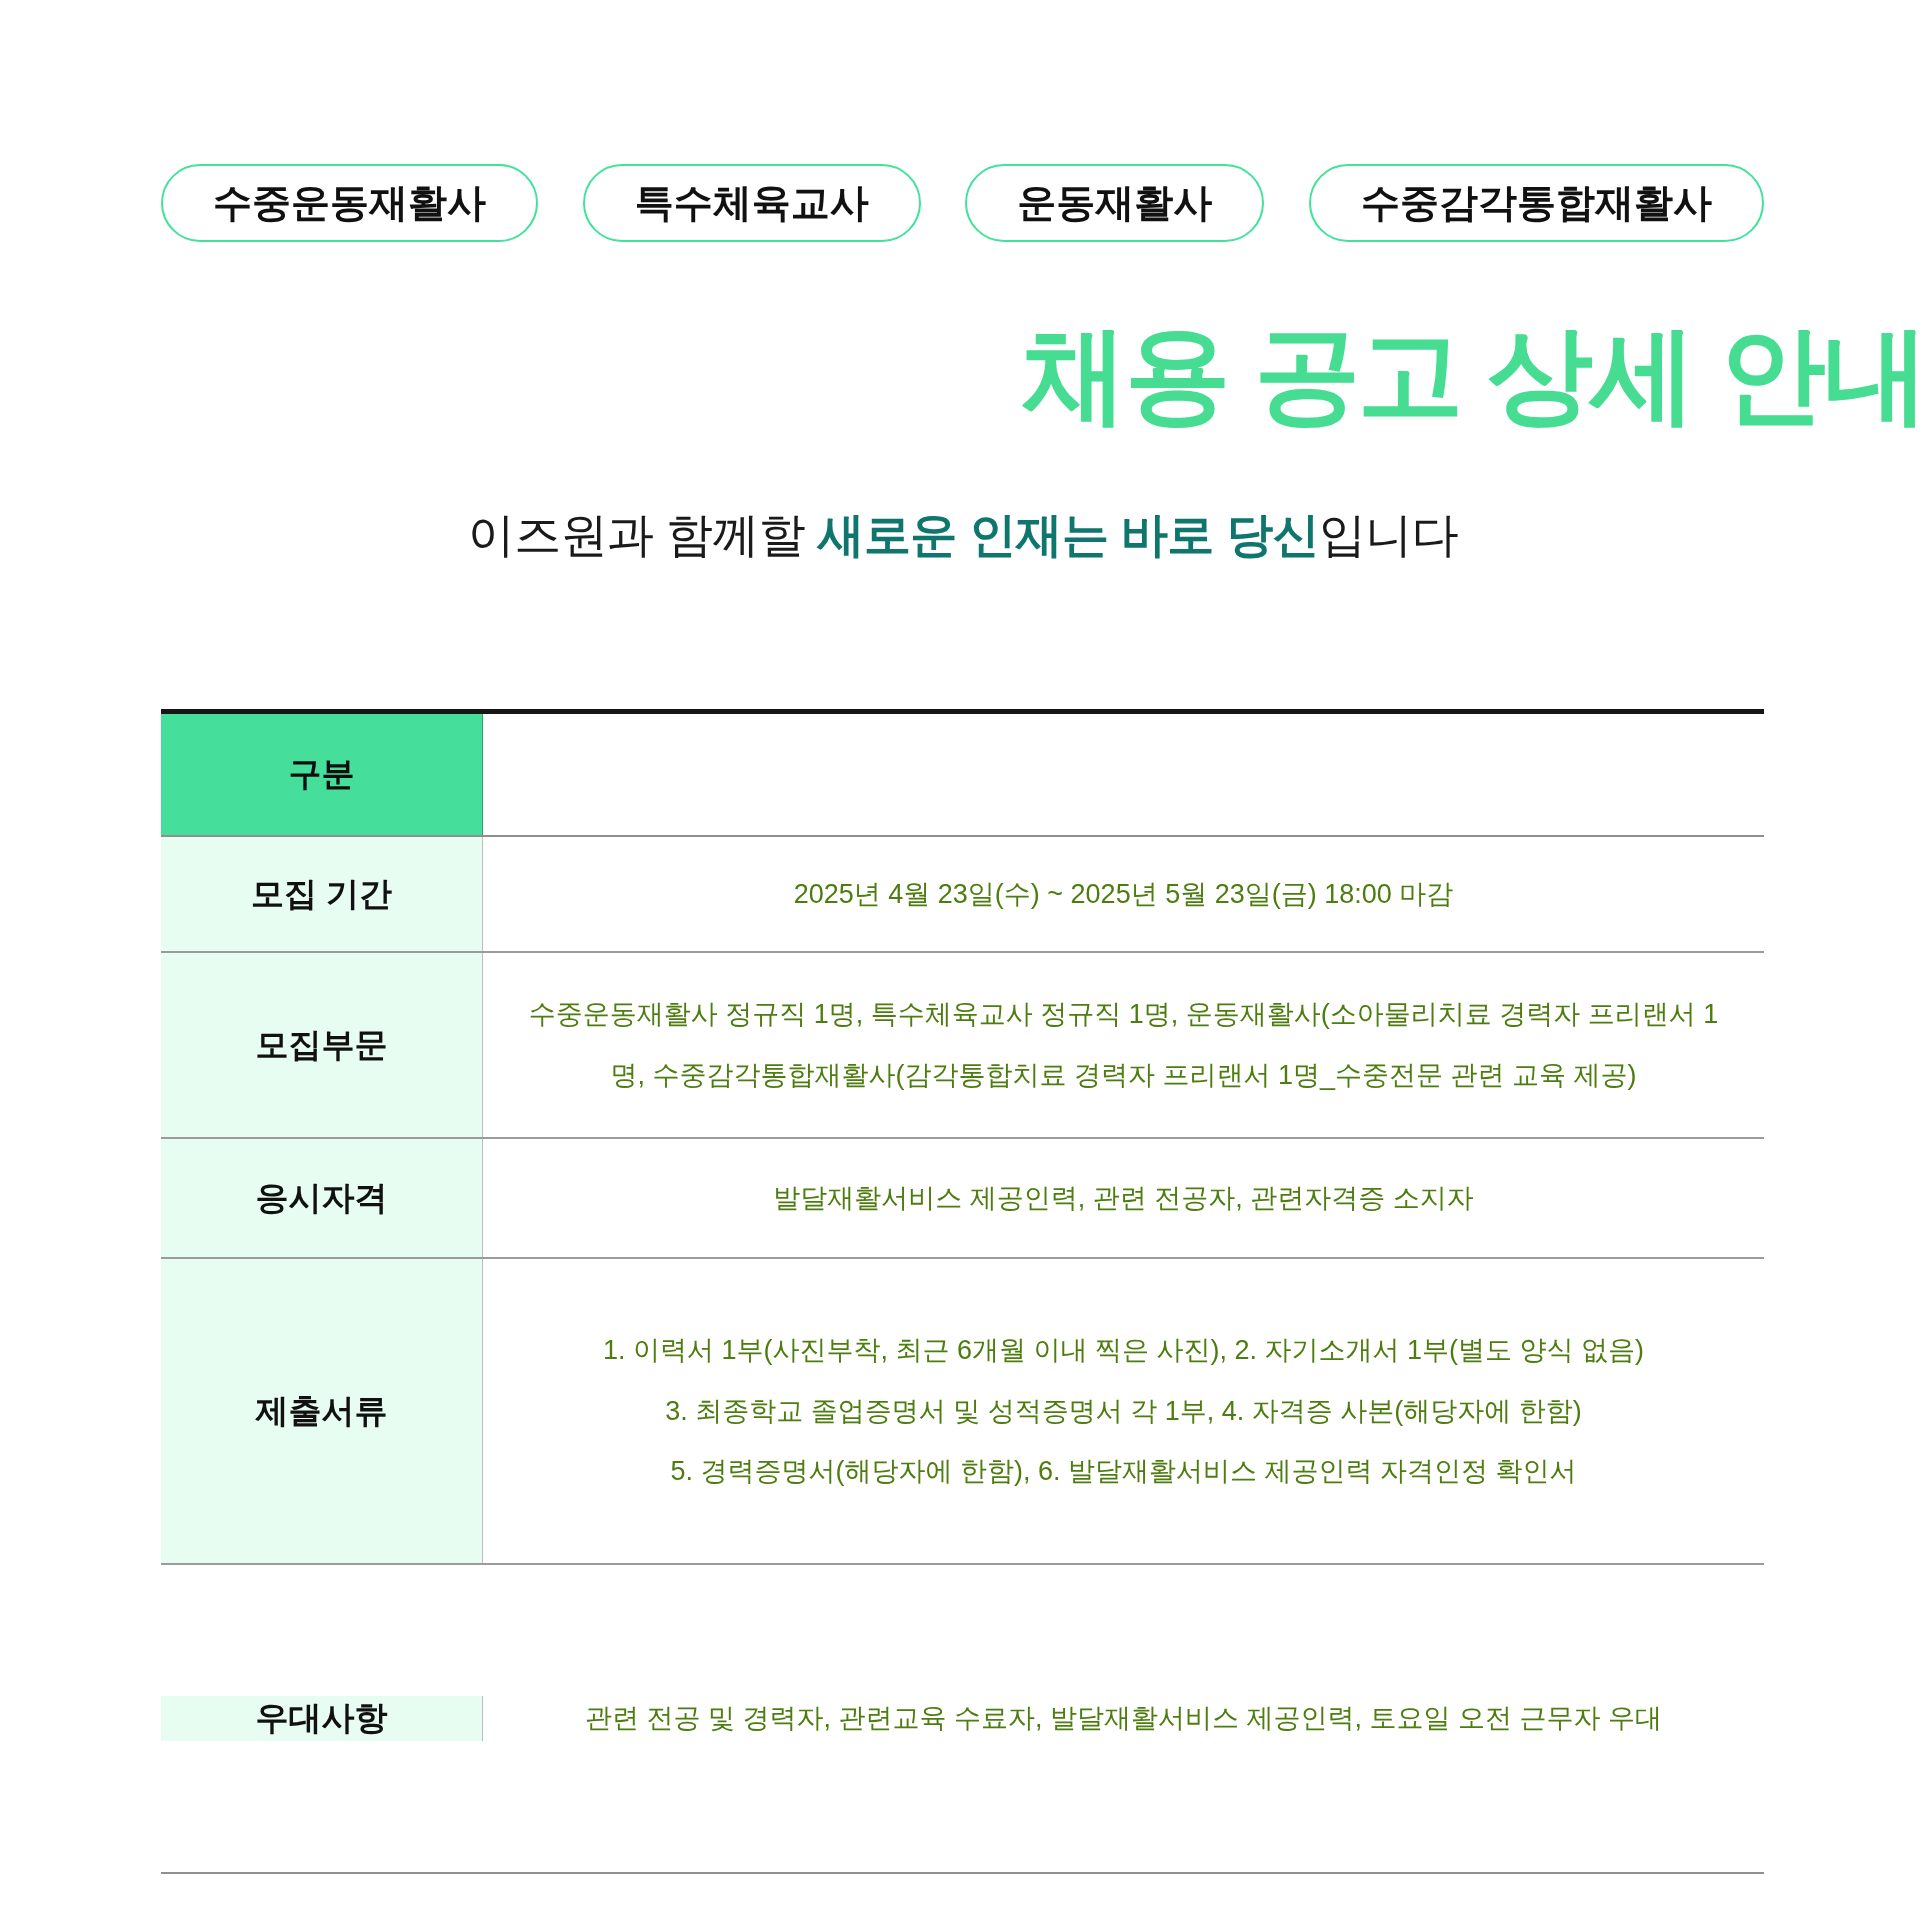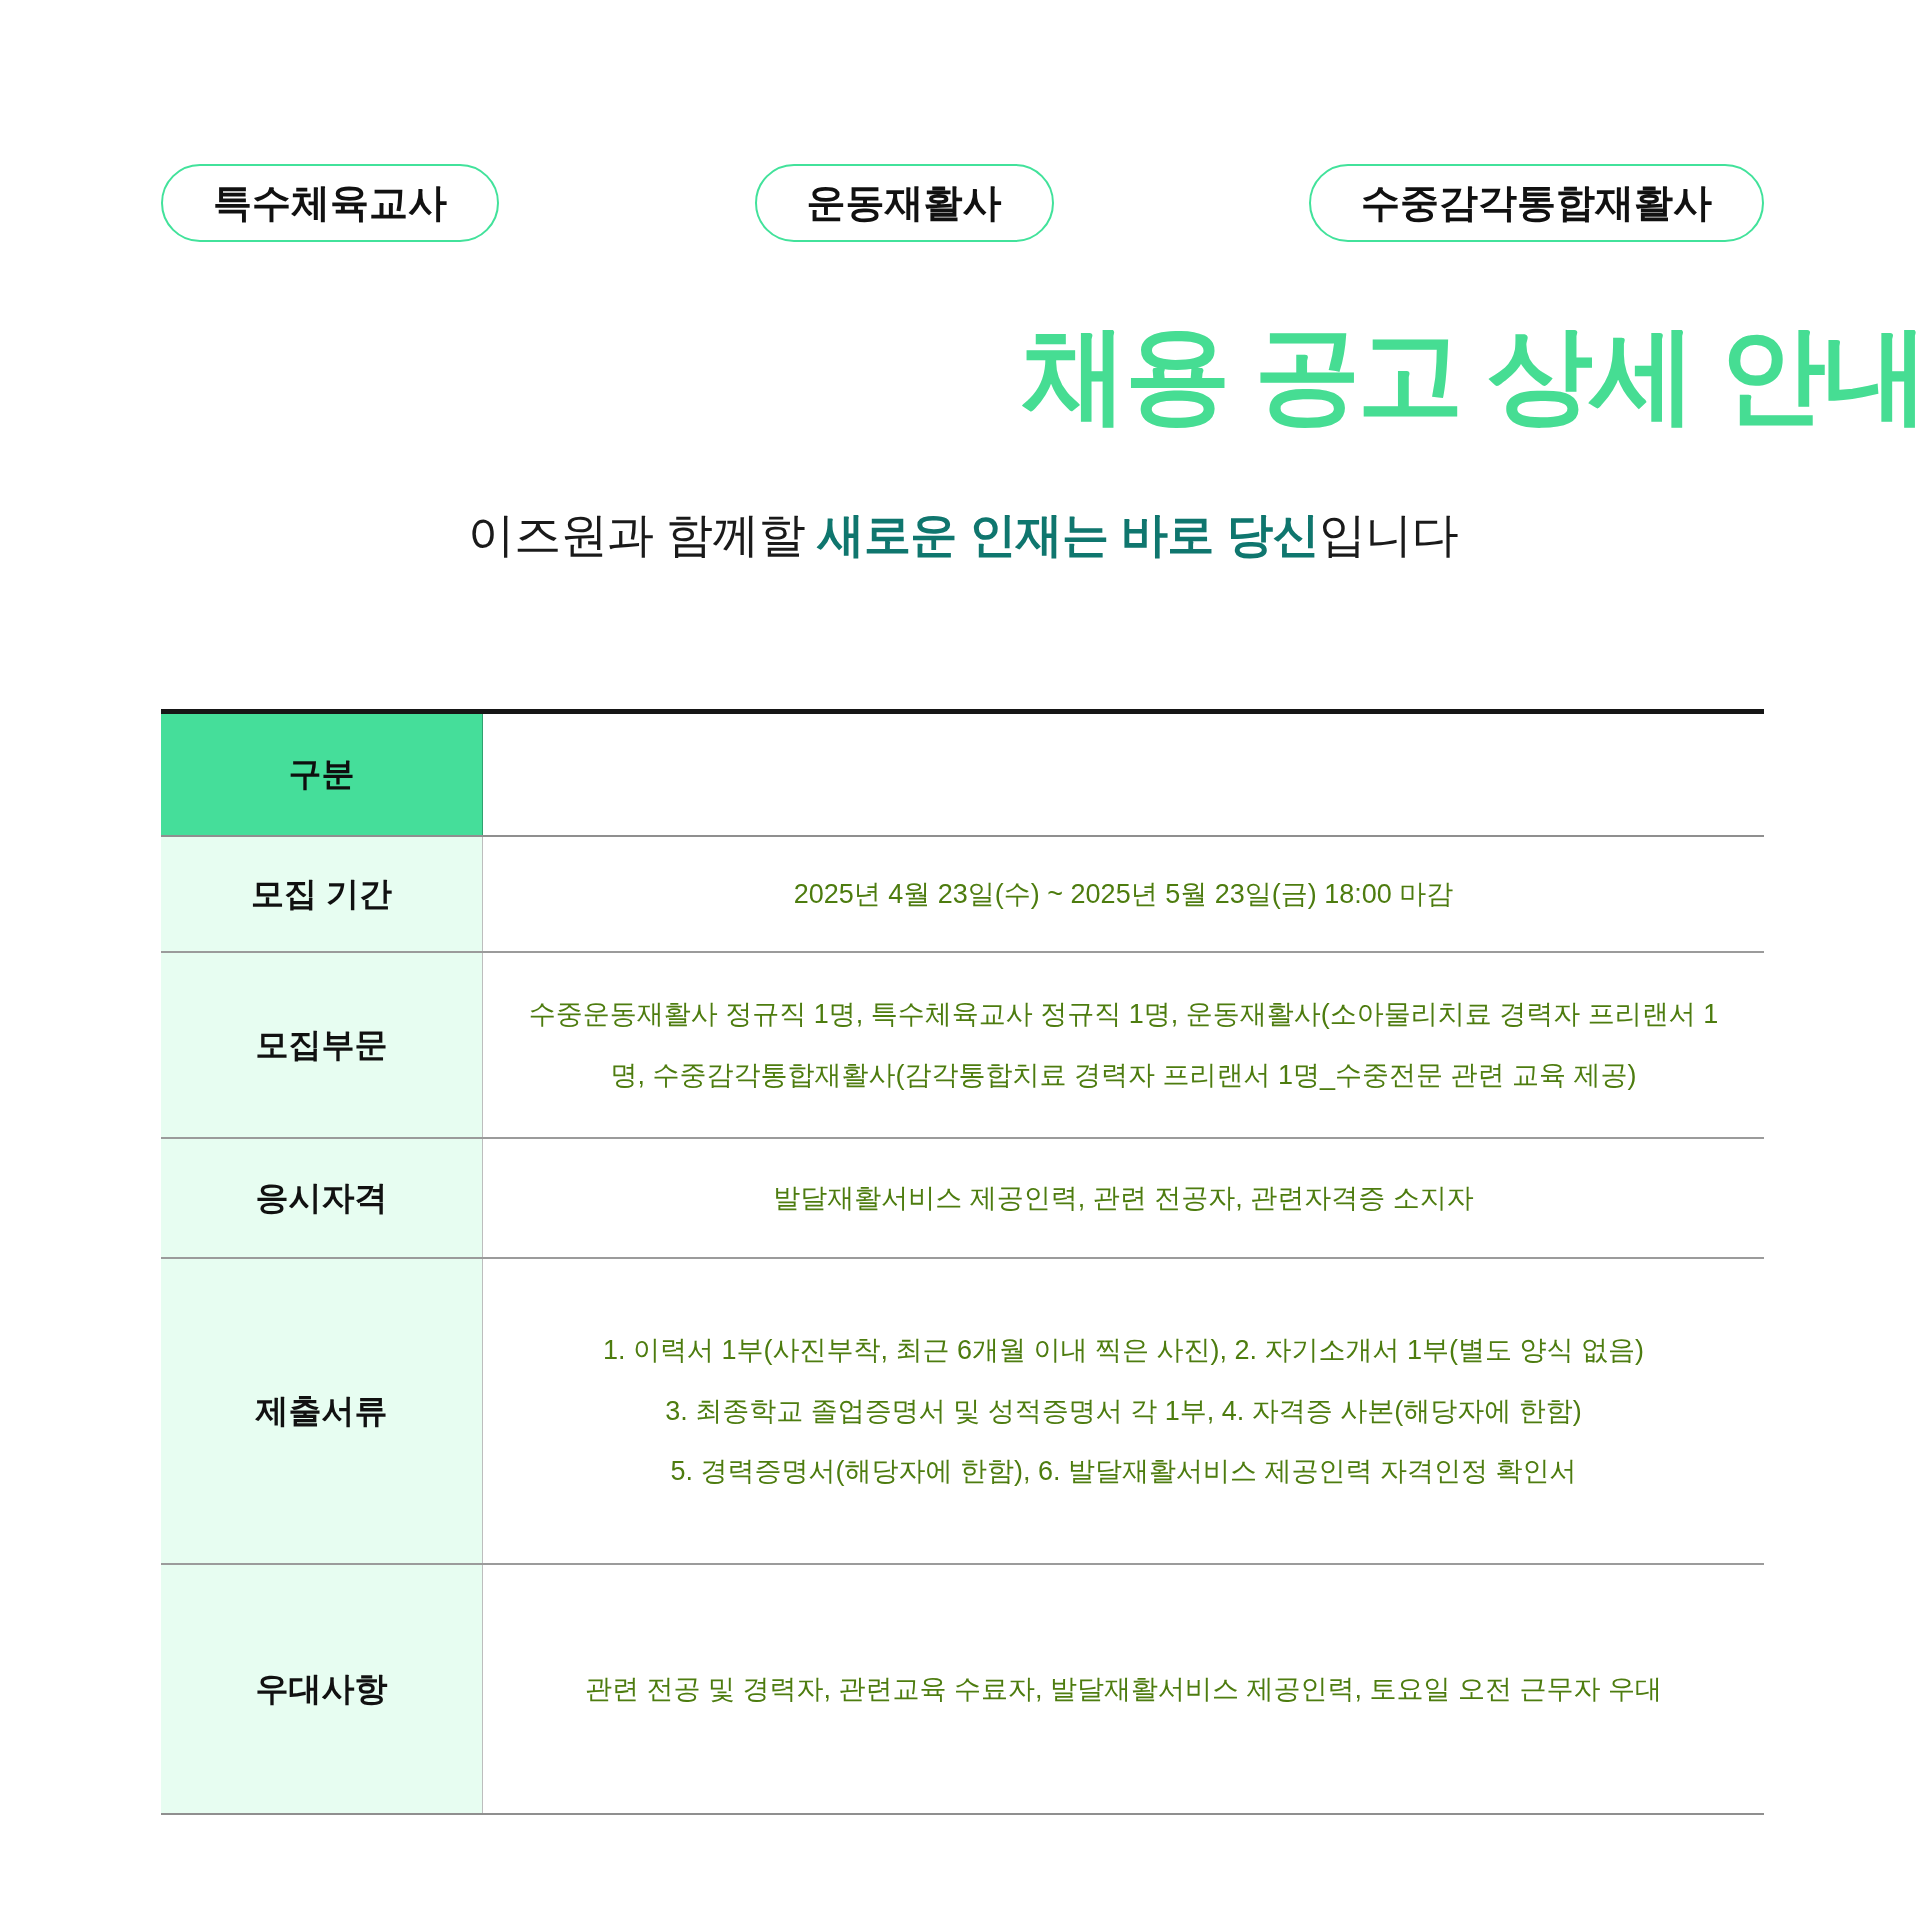--- a/index.html
+++ b/index.html
@@ -82,21 +82,21 @@
     box-sizing: border-box;
     display: flex;
     border-bottom: 2.3px solid #9b9b9b;
   }
   .t-row:last-child { border-bottom: none; }
   .t-row.header { height: 123px; border-bottom: 2.3px solid #8f8f8f; }
   .t-row.r1 { height: 116px; }
   .t-row.r2 { height: 186px; }
   .t-row.r3 { height: 120px; justify-content: space-between; }
   .t-row.r4 { height: 306px; }
-  .t-row.r5 { height: 248px; }
+  .t-row.r5 { height: 307px; align-items: center; }
 
   .c-label {
     box-sizing: border-box;
     width: 322px;
     flex: 0 0 322px;
     display: flex;
     align-items: center;
     justify-content: center;
     text-align: center;
     font-size: 33px;
@@ -129,20 +129,23 @@
     white-space: nowrap;
   }
   .t-row.header .c-label { border-right: 1.7px solid rgba(0,0,0,0.28); }
 </style>
 </head>
 <body>
 
 <div class="page">
 
   <div class="badges">
+    <div class="badge">
+      <span>수중운동재활사</span>
+    </div>
     <div class="badge">
       <span>특수체육교사</span>
     </div>
     <div class="badge">
       <span>운동재활사</span>
     </div>
     <div class="badge">
       <span>수중감각통합재활사</span>
     </div>
   </div>

